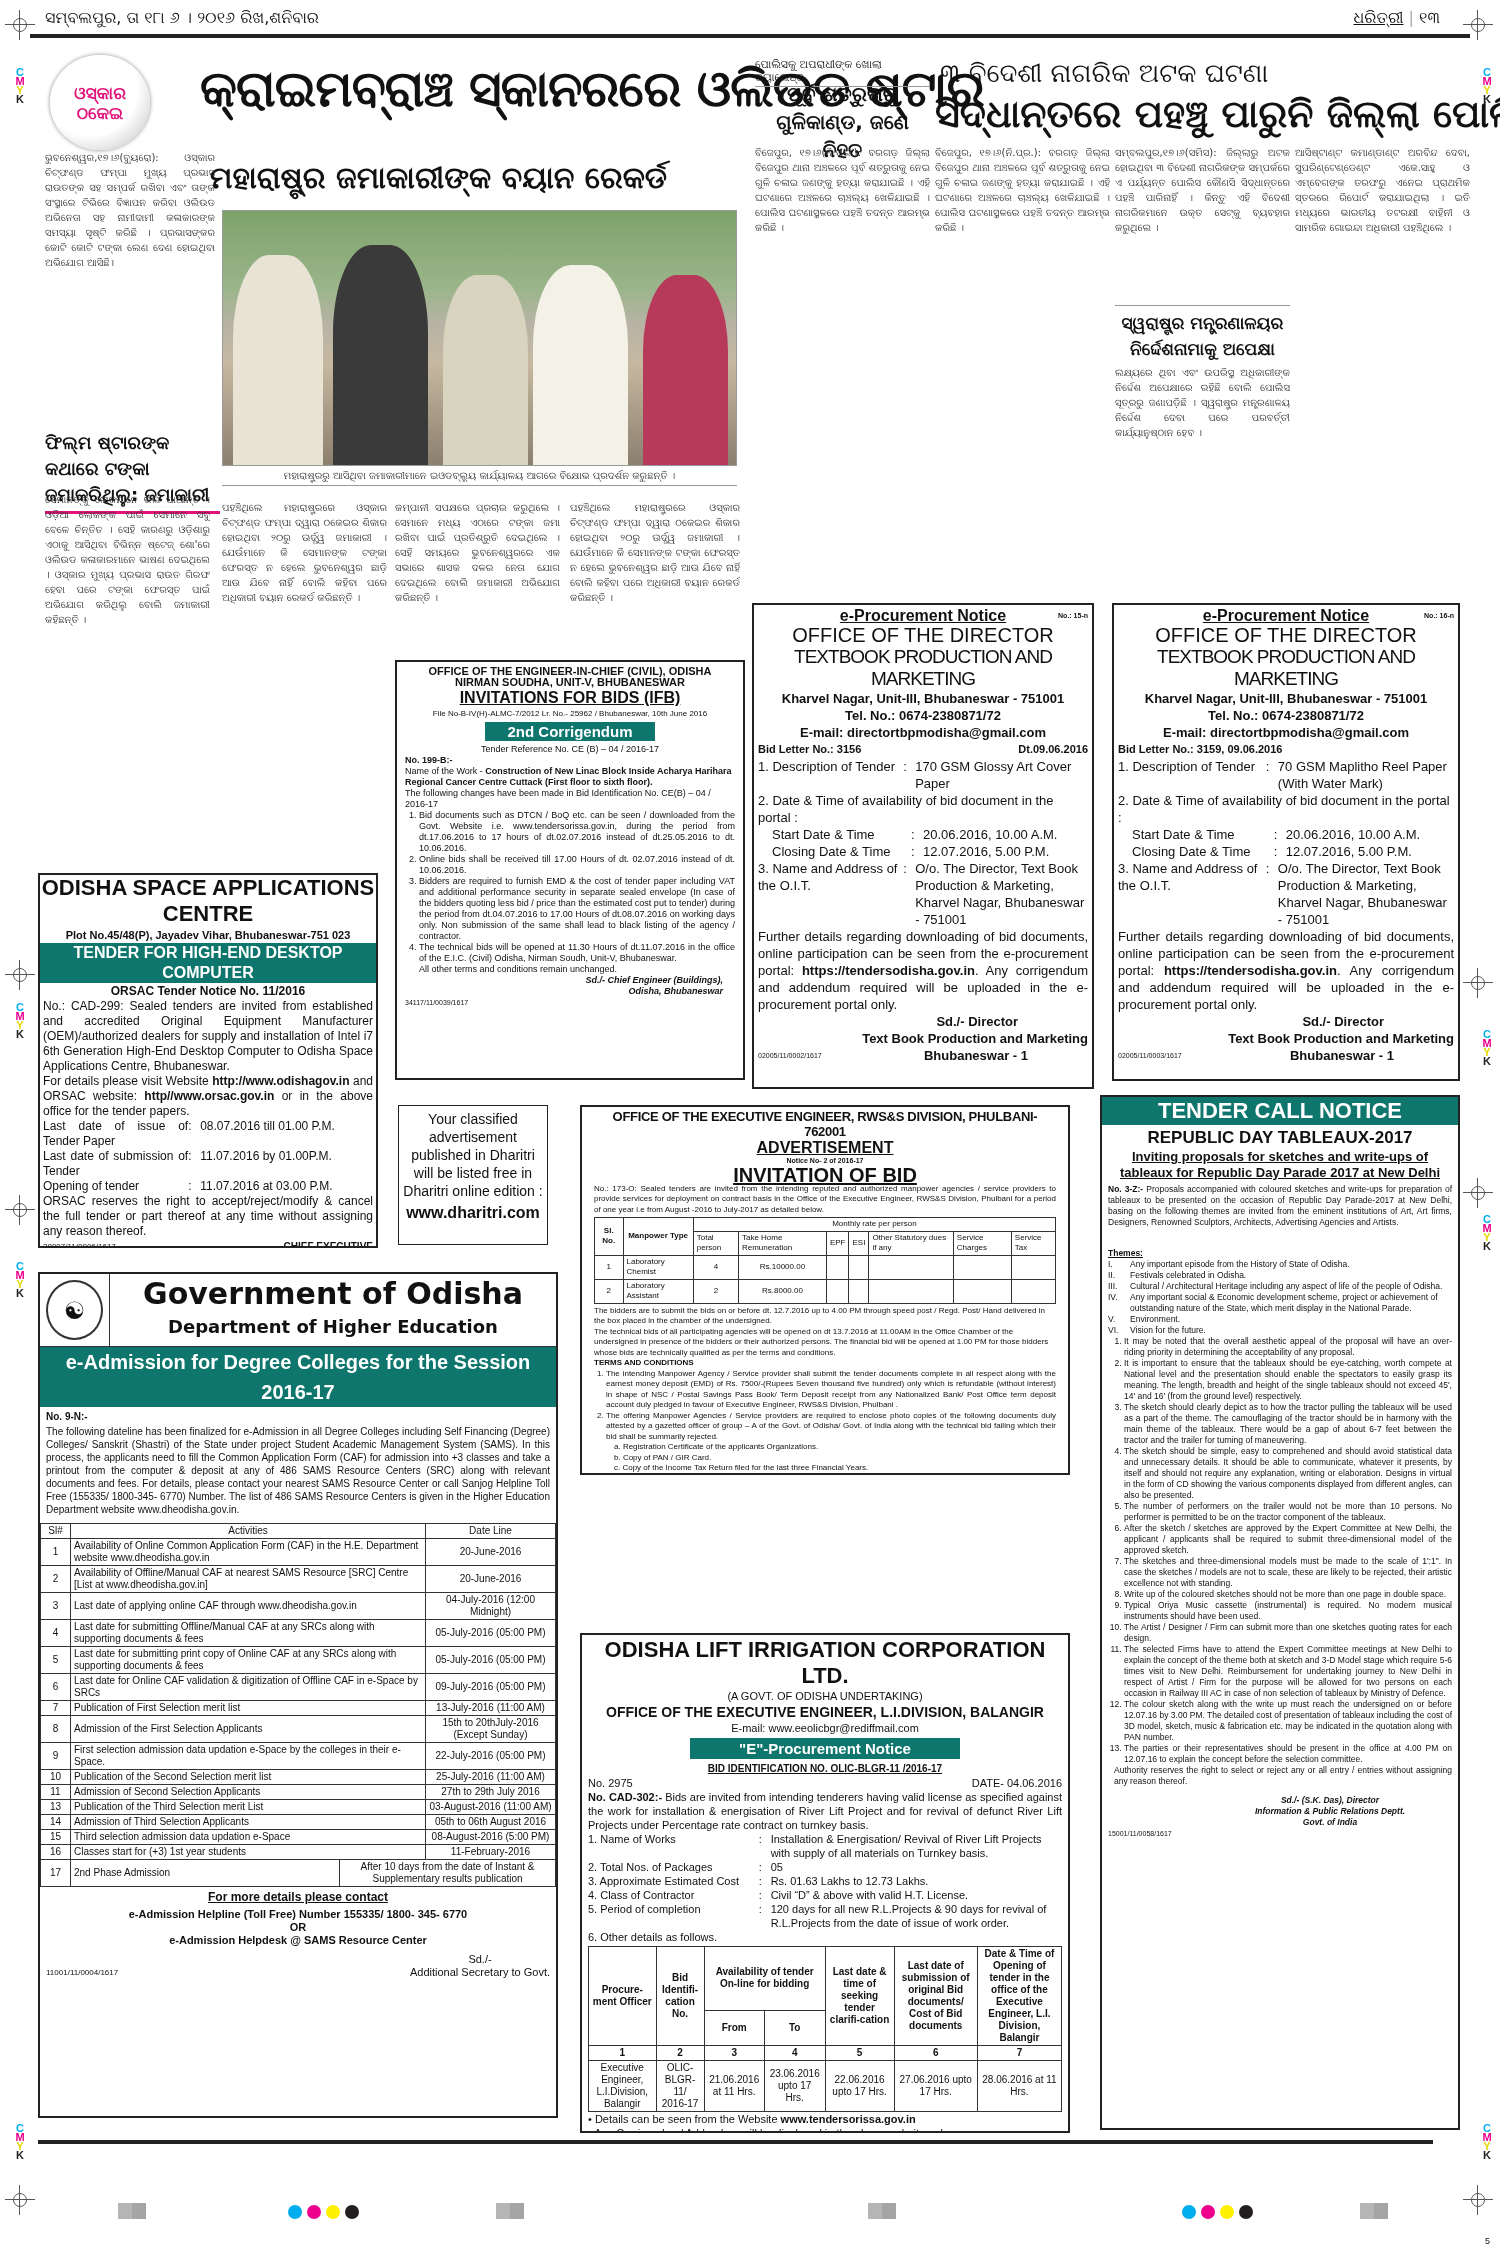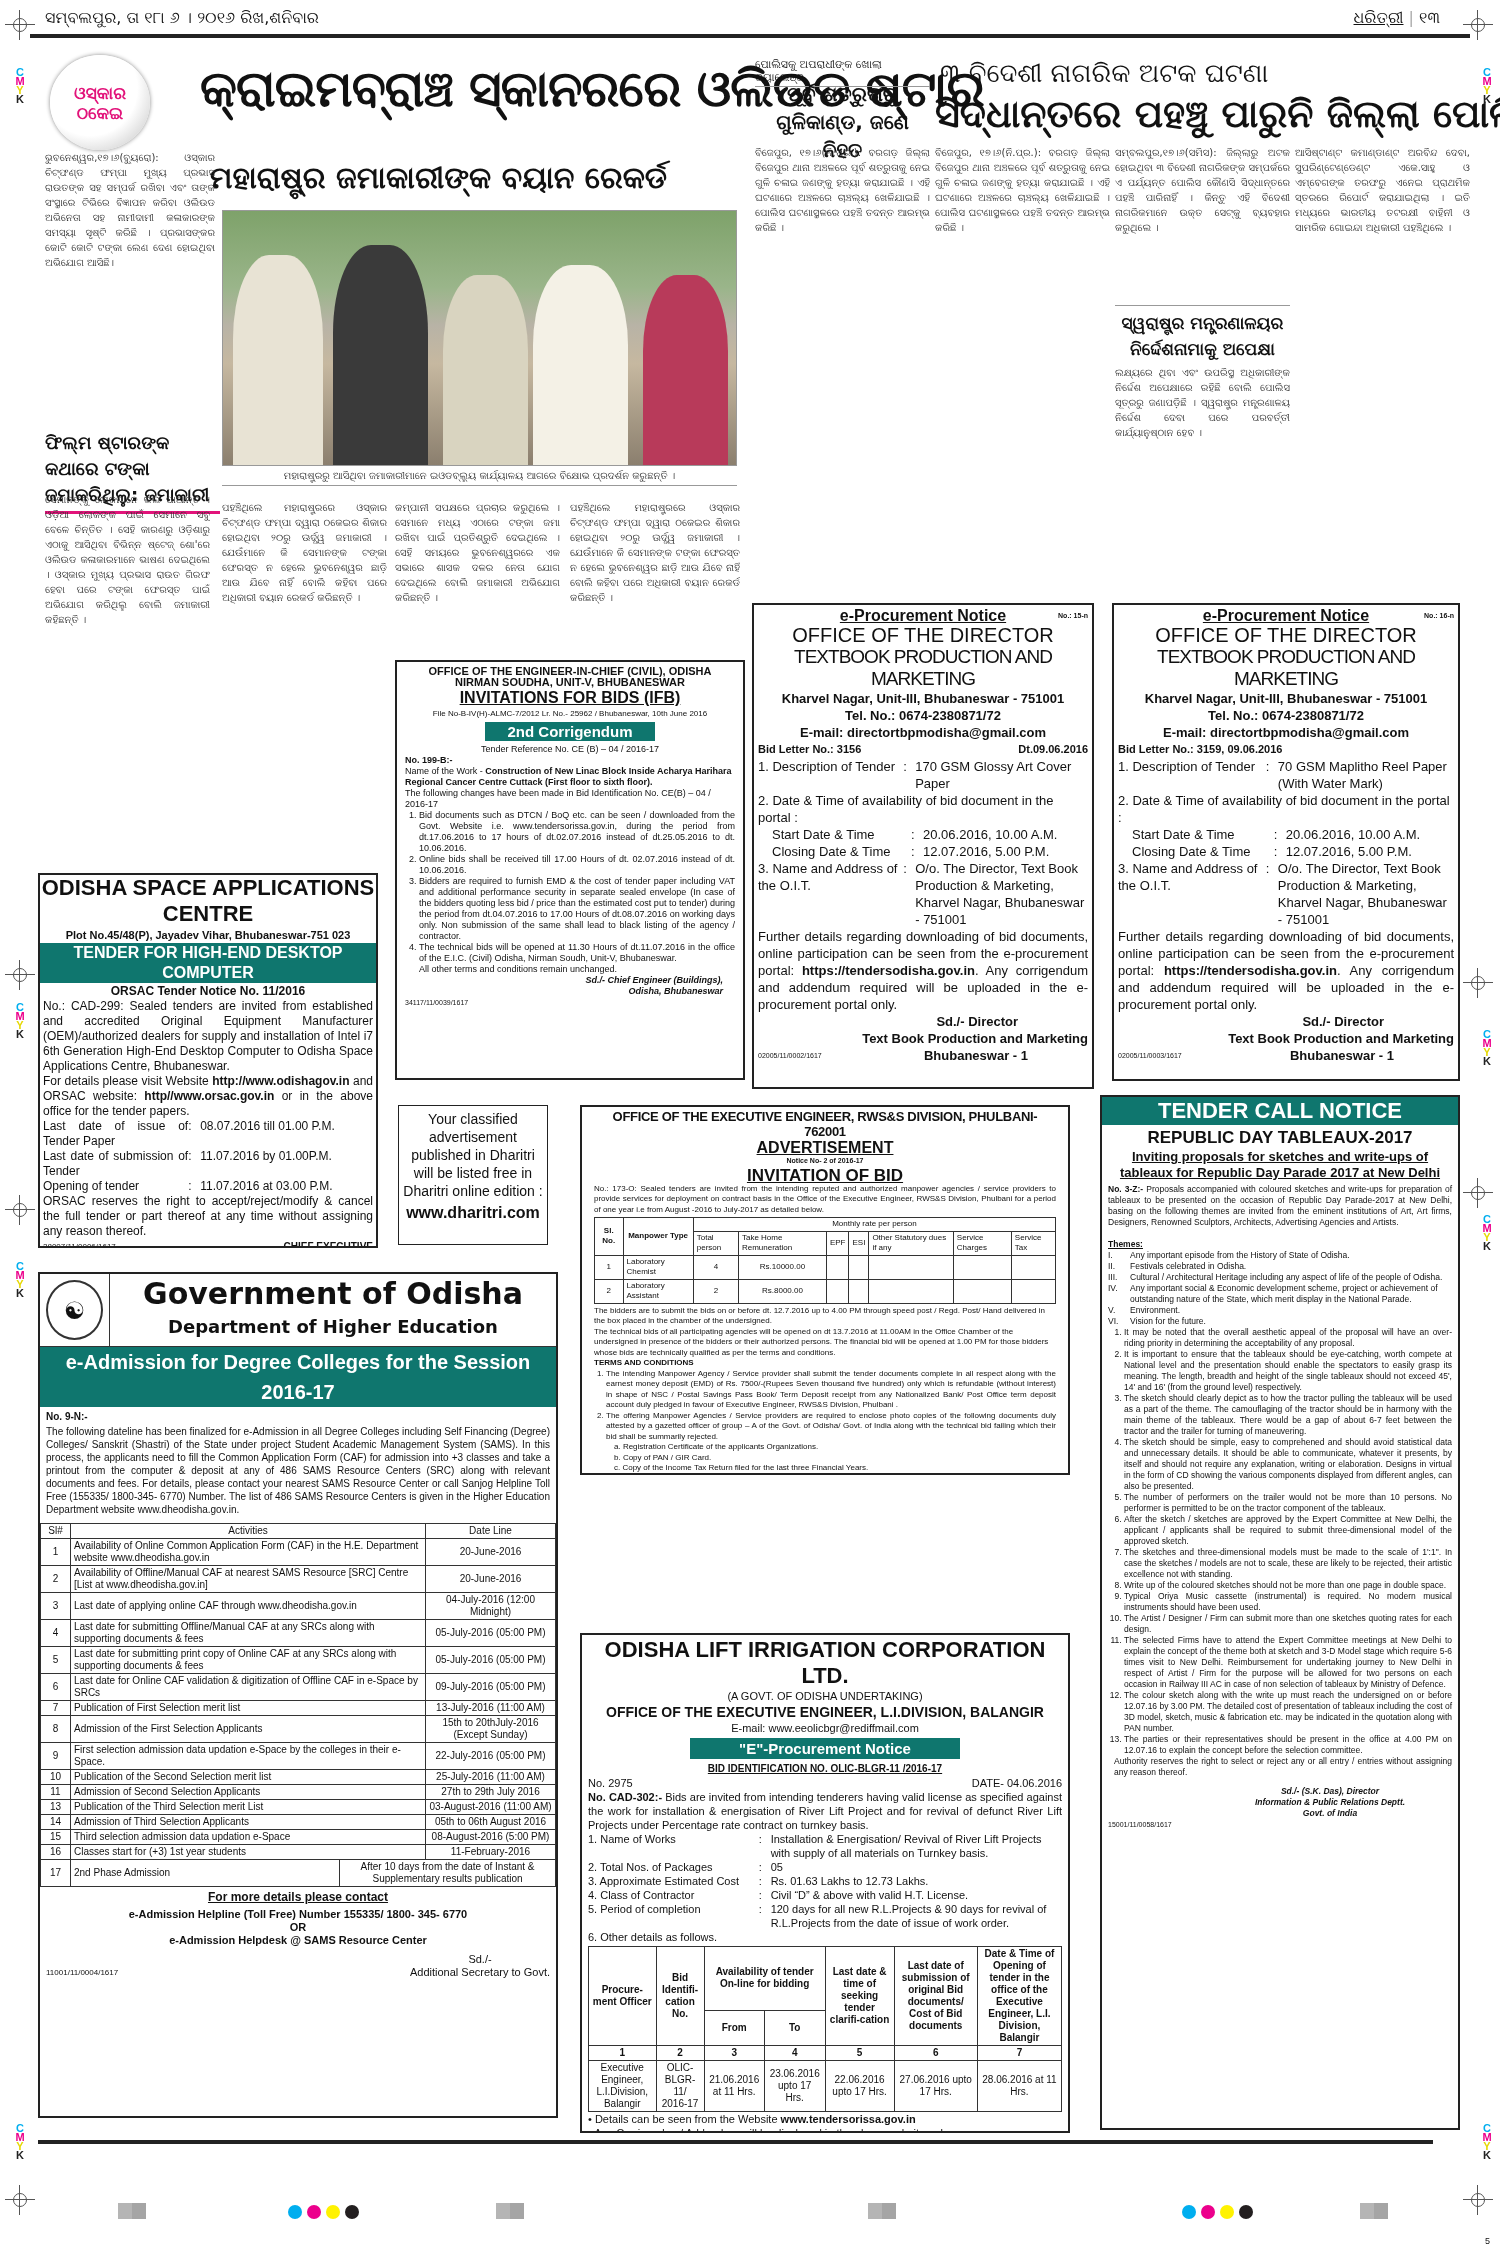--- a/index.html
+++ b/index.html
@@ -304,21 +304,21 @@
         <b style="padding-right:60px;">Bhubaneswar - 1</b>
       </div>
   </div>
 </div>
 
 <div class="ad" style="left:580px;top:1105px;width:490px;height:370px;font-size:8px;line-height:10.5px;">
   <div style="padding:2px 12px;">
     <div class="center bold" style="font-size:13px;line-height:15px;letter-spacing:-0.3px;">OFFICE OF THE EXECUTIVE ENGINEER, RWS&amp;S DIVISION, PHULBANI-762001</div>
     <div class="center bold u" style="font-size:16px;line-height:17px;">ADVERTISEMENT</div>
     <div class="center bold" style="font-size:7px;">Notice No- 2 of 2016-17</div>
-    <div class="center bold u" style="font-size:17px;line-height:17px;text-align:center;">INVITATION OF BID</div>
+    <div class="center bold u" style="font-size:20px;line-height:17px;text-align:center;">INVITATION OF BID</div>
     <div style="text-align:justify;">No.: 173-O: Sealed tenders are invited from the intending reputed and authorized manpower agencies / service providers to provide services for deployment on contract basis in the Office of the Executive Engineer, RWS&amp;S Division, Phulbani for a period of one year i.e from August -2016 to July-2017 as detailed below.</div>
     <table style="font-size:8px;margin:2px 0;">
       <tbody>
           <tr>
         <th rowspan="2">Sl. No.</th>
         <th rowspan="2">Manpower Type</th>
         <th colspan="7" style="font-weight:normal;">Monthly rate per person</th>
       </tr>
       <tr style="font-weight:normal;">
         <td>Total person</td>
@@ -570,21 +570,21 @@
       </div>
   </div>
 </div>
 
 <div class="ad" style="left:1100px;top:1095px;width:360px;height:1035px;font-size:8.5px;line-height:11px;">
   <div class="blackbar" style="font-size:22px;line-height:28px;">TENDER CALL NOTICE</div>
   <div style="padding:2px 6px;">
     <div class="center bold" style="font-size:17px;line-height:22px;">REPUBLIC DAY TABLEAUX-2017</div>
     <div class="center bold u" style="font-size:13px;line-height:16px;">Inviting proposals for sketches and write-ups of tableaux for Republic Day Parade 2017 at New Delhi</div>
     <div style="text-align:justify;margin-top:3px;"><b>No. 3-Z:-</b><span> Proposals accompanied with coloured sketches and write-ups for preparation of tableaux to be presented on the occasion of Republic Day Parade-2017 at New Delhi, basing on the following themes are invited from the eminent institutions of Art, Art firms, Designers, Renowned Sculptors, Architects, Advertising Agencies and Artists.</span></div>
-    <div class="bold u" style="margin-top:11px;">Themes:</div>
+    <div class="bold u" style="margin-top:20px;">Themes:</div>
     <div id="themes-list">
         <div style="display: flex;">
           <span style="flex:0 0 22px">I.</span>
           <span style="flex:1">Any important episode from the History of State of Odisha.</span>
         </div>
         <div style="display: flex;">
           <span style="flex:0 0 22px">II.</span>
           <span style="flex:1">Festivals celebrated in Odisha.</span>
         </div>
         <div style="display: flex;">

